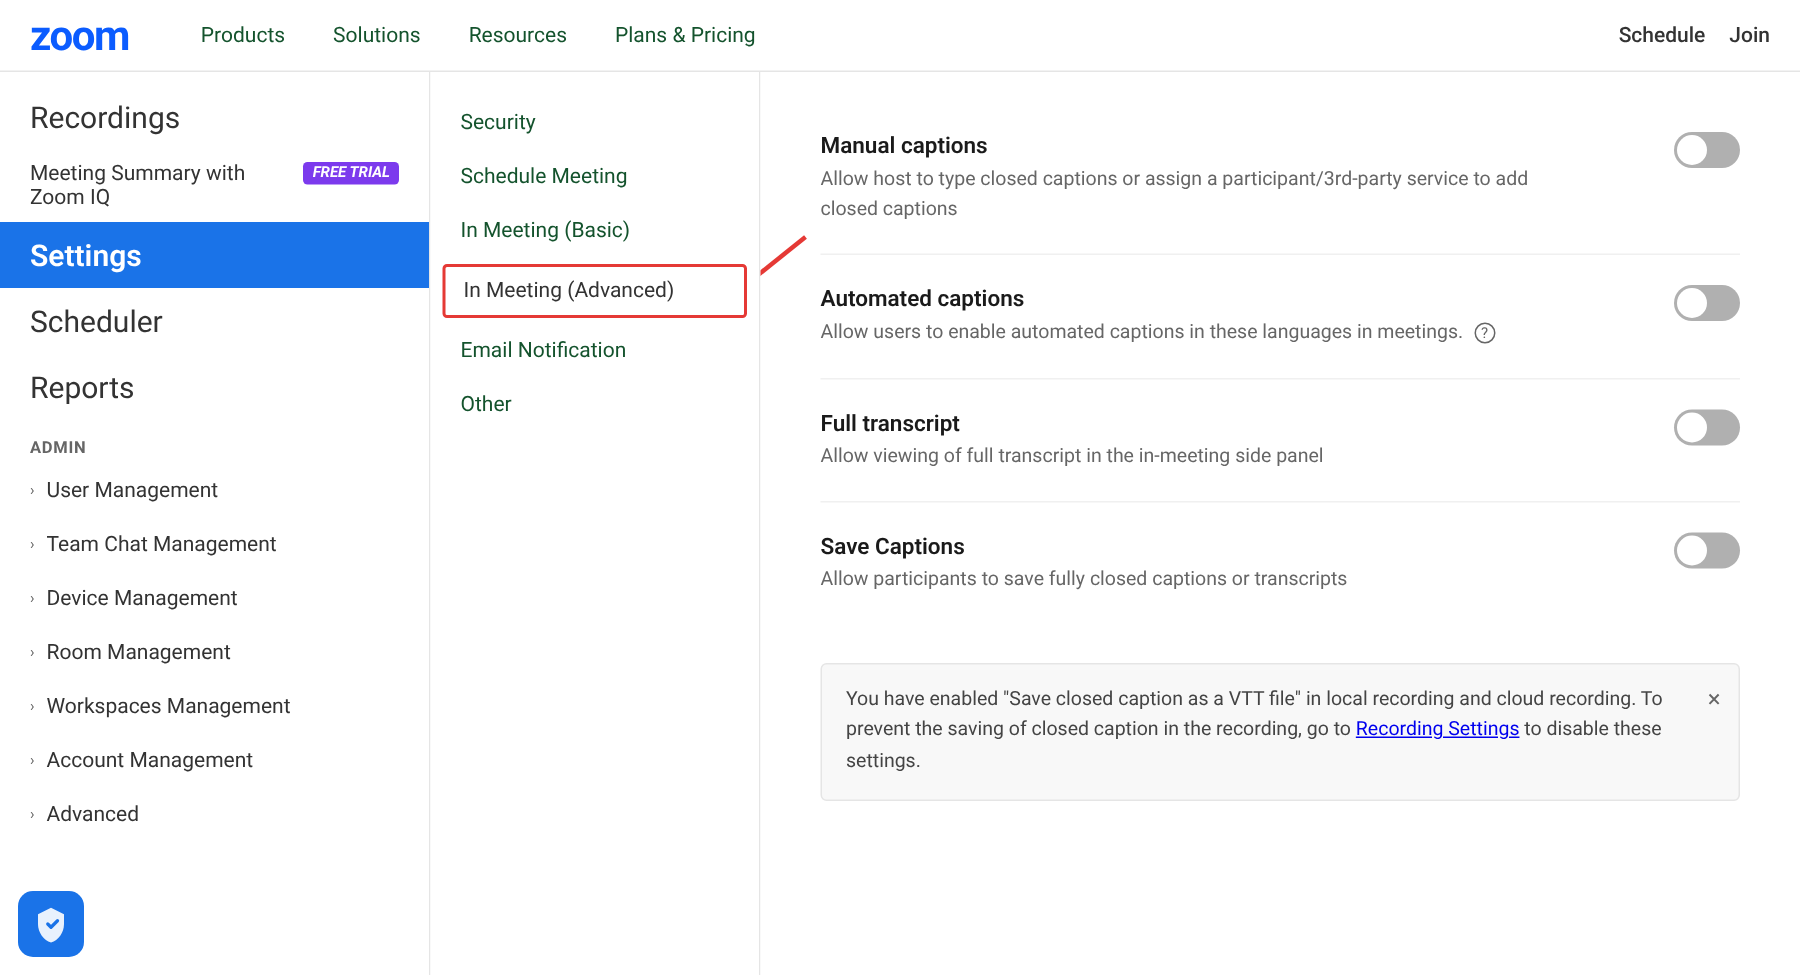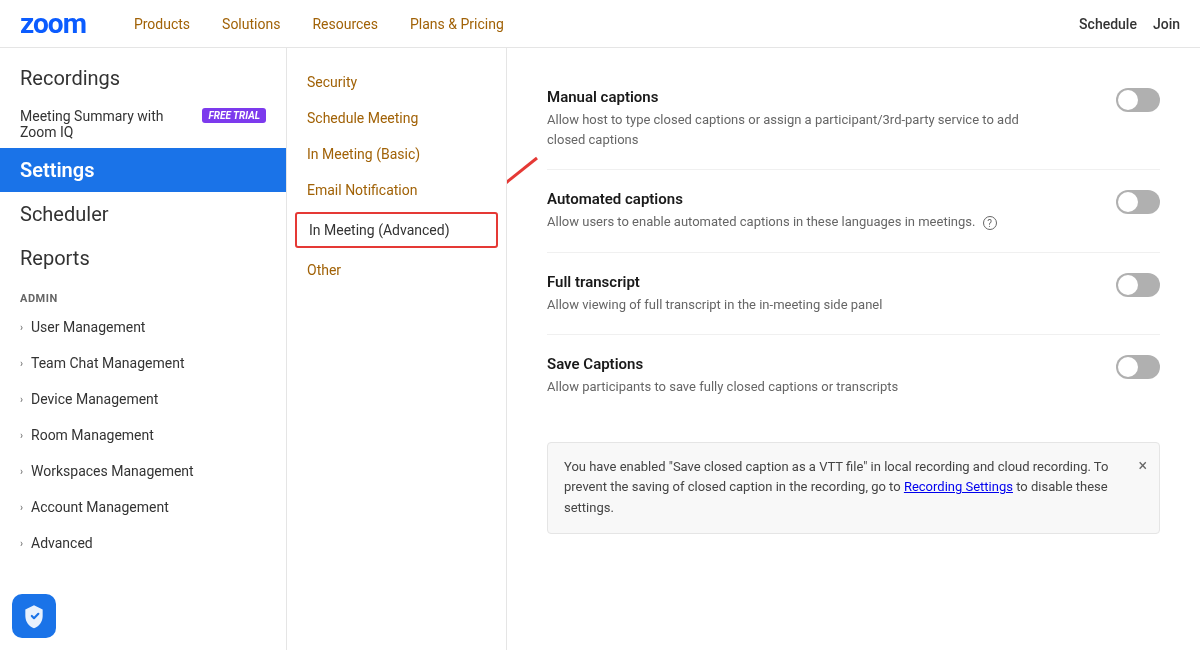--- a/index.html
+++ b/index.html
@@ -1,41 +1,41 @@
 <!DOCTYPE html>
 <html><head>
   <meta charset="utf-8">
   <style>
     * { margin: 0; padding: 0; box-sizing: border-box; }
     body { font-family: -apple-system, BlinkMacSystemFont, 'Segoe UI', Roboto, sans-serif; font-size: 14px; color: #333; background: #fff; width: 1200px; height: 650px; overflow: hidden; display: flex; flex-direction: column; }
 
     
     .top-nav { height: 48px; background: #fff; border-bottom: 1px solid #e5e5e5; display: flex; align-items: center; padding: 12px 20px; gap: 32px; flex-shrink: 0; }
     .zoom-logo { font-size: 28px; font-weight: 700; color: #0b5cff; letter-spacing: -1px; margin-right: 16px; }
-    .nav-item { font-size: 14px; color: #a16207; cursor: pointer; font-weight: 400; }
+    .nav-item { font-size: 14px; color: #14532d; cursor: pointer; font-weight: 400; }
     .nav-right { margin-left: auto; display: flex; gap: 16px; align-items: center; }
     .nav-btn { font-size: 14px; color: #333; cursor: pointer; font-weight: 500; }
     .nav-btn-join { font-size: 14px; color: #333; cursor: pointer; font-weight: 500; }
 
     
     .main-layout { display: flex; flex: 1; overflow: hidden; }
 
     
     .sidebar { width: 287px; background: #fff; border-right: 1px solid #e5e5e5; overflow-y: auto; flex-shrink: 0; padding: 8px 0; }
     .sidebar-item { padding: 10px 20px; cursor: pointer; font-size: 20px; color: #333; display: flex; gap: 8px; }
     .sidebar-item.active { background: #1a73e8; color: #fff; font-weight: 600; }
     .sidebar-item-with-badge { padding: 8px 20px; cursor: pointer; font-size: 14px; color: #333; display: flex; align-items: flex-start; gap: 8px; }
     .free-trial-badge { background: #7c3aed; color: #fff; font-size: 10px; font-weight: 700; padding: 2px 6px; border-radius: 3px; white-space: nowrap; font-style: italic; }
     .admin-label { padding: 12px 20px 4px; font-size: 11px; font-weight: 700; color: #666; text-transform: uppercase; letter-spacing: 0.5px; }
     .sidebar-admin-item { padding: 10px 20px; cursor: pointer; font-size: 14px; color: #333; display: flex; align-items: center; gap: 8px; }
     .chevron-icon { font-size: 10px; color: #666; }
 
     
     .middle-panel { width: 220px; background: #fff; border-right: 1px solid #e5e5e5; padding: 16px 0; flex-shrink: 0; }
-    .middle-item { padding: 10px 20px; cursor: pointer; font-size: 14px; color: #a16207; }
+    .middle-item { padding: 10px 20px; cursor: pointer; font-size: 14px; color: #14532d; }
     .middle-item.highlighted { border: 2px solid #e53935; color: #333; margin: 4px 8px; padding: 8px 12px; border-radius: 3px; }
 
     
     .content-area { flex: 1; overflow-y: auto; padding: 20px 40px; background: #fff; position: relative; }
 
     
     .setting-row { display: flex; align-items: flex-start; justify-content: space-between; padding: 20px 0; border-bottom: 1px solid #f0f0f0; gap: 33px; }
     .setting-row:last-child { border-bottom: none; justify-content: space-between; }
     .setting-info { flex: 1; padding-right: 32px; }
     .setting-title { font-size: 15px; font-weight: 600; color: #1a1a1a; margin-bottom: 4px; }
@@ -119,22 +119,22 @@
     <div class="sidebar-admin-item">
       <span class="chevron-icon">›</span>
       <span>Advanced</span>
     </div>
   </div>
 
   <div class="middle-panel">
     <div class="middle-item">Security</div>
     <div class="middle-item">Schedule Meeting</div>
     <div class="middle-item">In Meeting (Basic)</div>
+    <div class="middle-item highlighted">In Meeting (Advanced)</div>
     <div class="middle-item">Email Notification</div>
-    <div class="middle-item highlighted">In Meeting (Advanced)</div>
     <div class="middle-item">Other</div>
   </div>
 
   <div class="content-area" style="position:relative;">
 
     <svg style="position:absolute; top:90px; left:-170px; width:220px; height:120px; pointer-events:none; z-index:10;">
       <defs>
         <marker id="arrowhead" markerWidth="10" markerHeight="7" refX="9" refY="3.5" orient="auto">
           <polygon points="0 0, 10 3.5, 0 7" fill="#e53935"></polygon>
         </marker>

